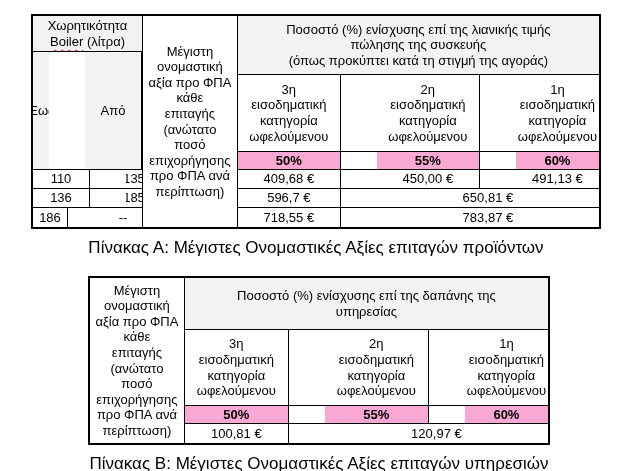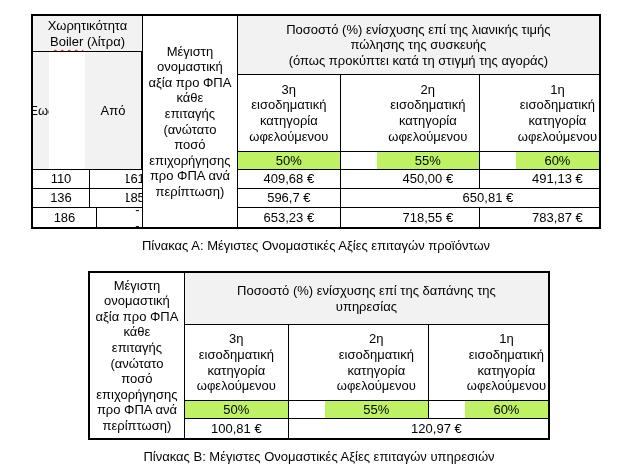--- a/index.html
+++ b/index.html
@@ -23,33 +23,33 @@
     display: flex;
     align-items: center;
     justify-content: center;
     text-align: center;
     line-height: 1.2;
     padding: 1px 2px;
     overflow: hidden;
   }
   .pre { white-space: pre-line; }
   .shade-l { background: #f2f2f2; }
-  .shade-m { background: #bef264; }
+  .shade-m { background: #f9a8d4; font-weight: bold; }
   .br { border-right: 1px solid #000; }
   .bb { border-bottom: 1px solid #000; }
   .spell {
     text-decoration: underline;
     text-decoration-style: wavy;
     text-decoration-color: #ff0000;
     text-decoration-thickness: 1px;
     text-underline-offset: 3px;
   }
   .caption {
     text-align: center;
-    font-size: 13px;
+    font-size: 17px;
     margin-top: 9px;
   }
   #tableA { margin: 14px 0 0 31px; width: 570px; height: 215px; }
   #captionA { margin-left: 31px; width: 570px; }
   #tableB { margin: 18px 0 0 88px; width: 462px; height: 169px; }
   #captionB { margin-left: 88px; width: 462px; }
 </style>
 </head>
 <body>
 
@@ -62,28 +62,28 @@
         <span class="spell">Boiler</span>
         <span>(λίτρα)</span>
       </div>
     </div>
     <div class="row bb" style="height:118px;">
       <div class="cell shade-l" style="flex:1;">Έως</div>
       <div class="cell br shade-l" style="width:57px;">Από</div>
     </div>
     <div class="row bb" style="height:19px;">
       <div class="cell br" style="width:57px;">110</div>
-      <div class="cell" style="flex:1;">161</div>
+      <div class="cell" style="flex:1;">135</div>
     </div>
     <div class="row bb" style="height:19px;">
       <div class="cell br" style="width:57px;">136</div>
       <div class="cell" style="flex:1;">185</div>
     </div>
     <div class="row" style="height:19px;">
-      <div class="cell br" style="width:64px;">186</div>
+      <div class="cell br" style="width:35px;">186</div>
       <div class="cell" style="flex:1;">--</div>
     </div>
   </div>
 
   <div class="cell br pre" style="width:147px;">Μέγιστη ονομαστική
 αξία προ ΦΠΑ κάθε
 επιταγής (ανώτατο
 ποσό επιχορήγησης
 προ ΦΠΑ ανά
 περίπτωση)</div>
@@ -114,21 +114,20 @@
     <div class="row bb" style="height:19px;">
       <div class="cell br" style="width:103px;">409,68 €</div>
       <div class="cell br" style="width:103px;">450,00 €</div>
       <div class="cell" style="flex:1;">491,13 €</div>
     </div>
     <div class="row bb" style="height:19px;">
       <div class="cell br" style="width:103px;">596,7 €</div>
       <div class="cell" style="flex:1;">650,81 €</div>
     </div>
     <div class="row" style="height:19px;">
-      <div class="cell br" style="width:103px;">653,23 €</div>
       <div class="cell br" style="width:103px;">718,55 €</div>
       <div class="cell" style="flex:1;">783,87 €</div>
     </div>
   </div>
 </div>
 
 <div id="captionA" class="caption">Πίνακας Α: Μέγιστες Ονομαστικές Αξίες επιταγών προϊόντων</div>
 
 <div id="tableB" class="tbl">
 

